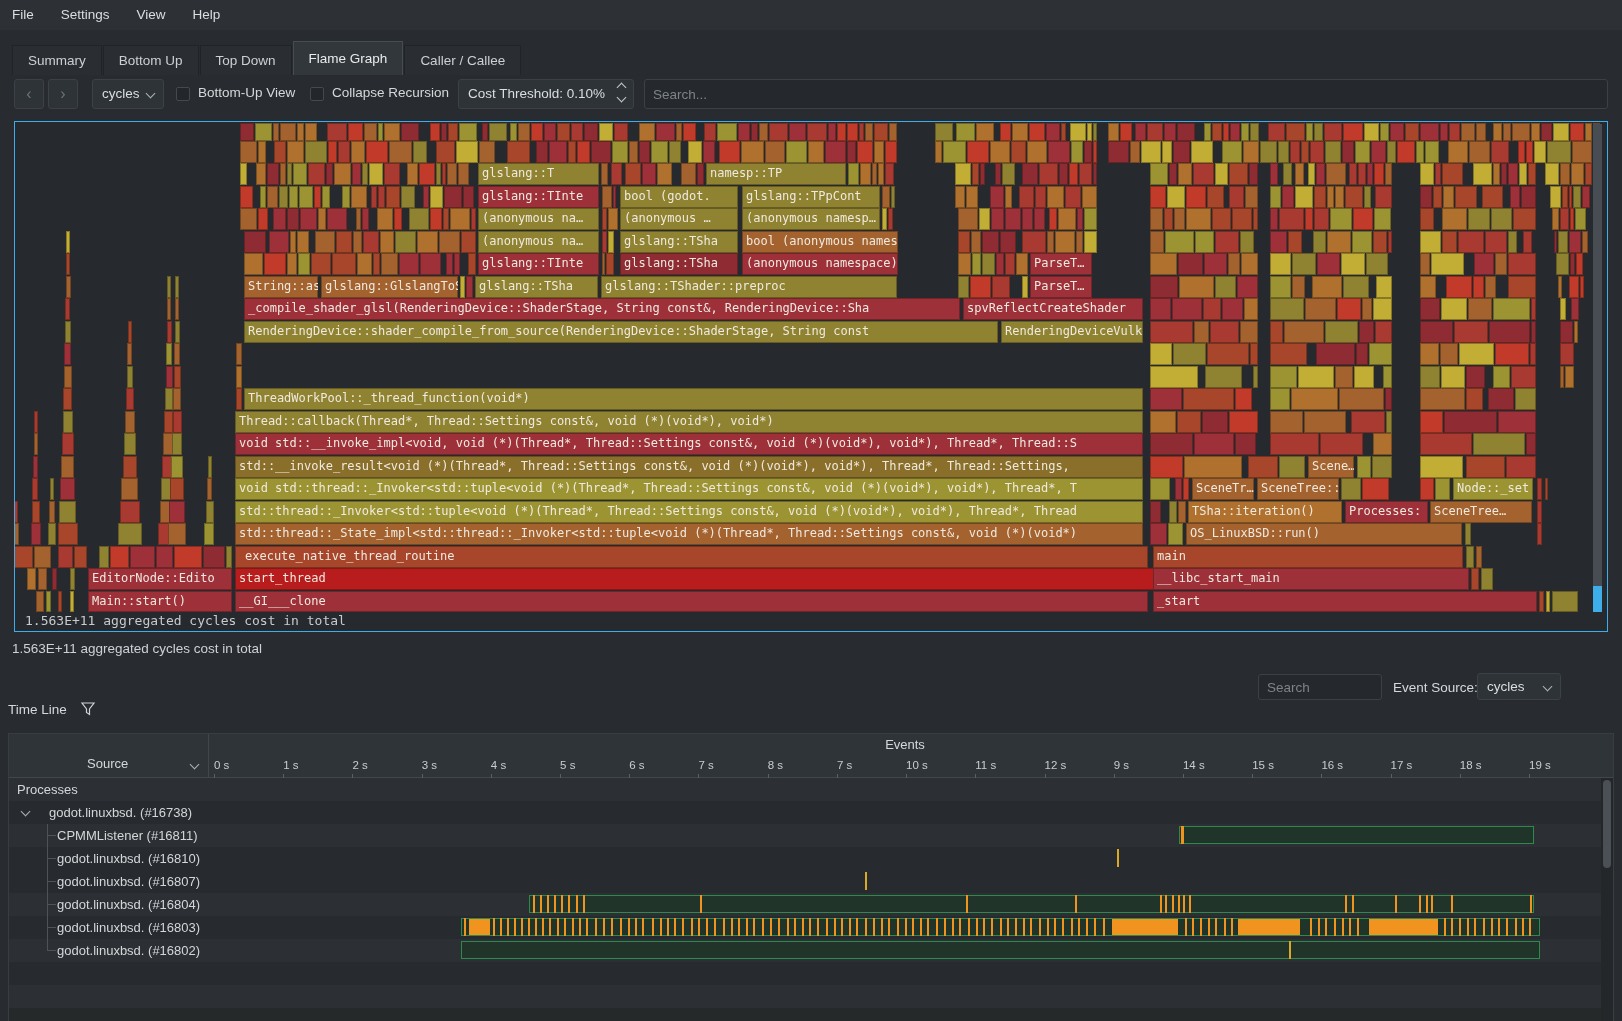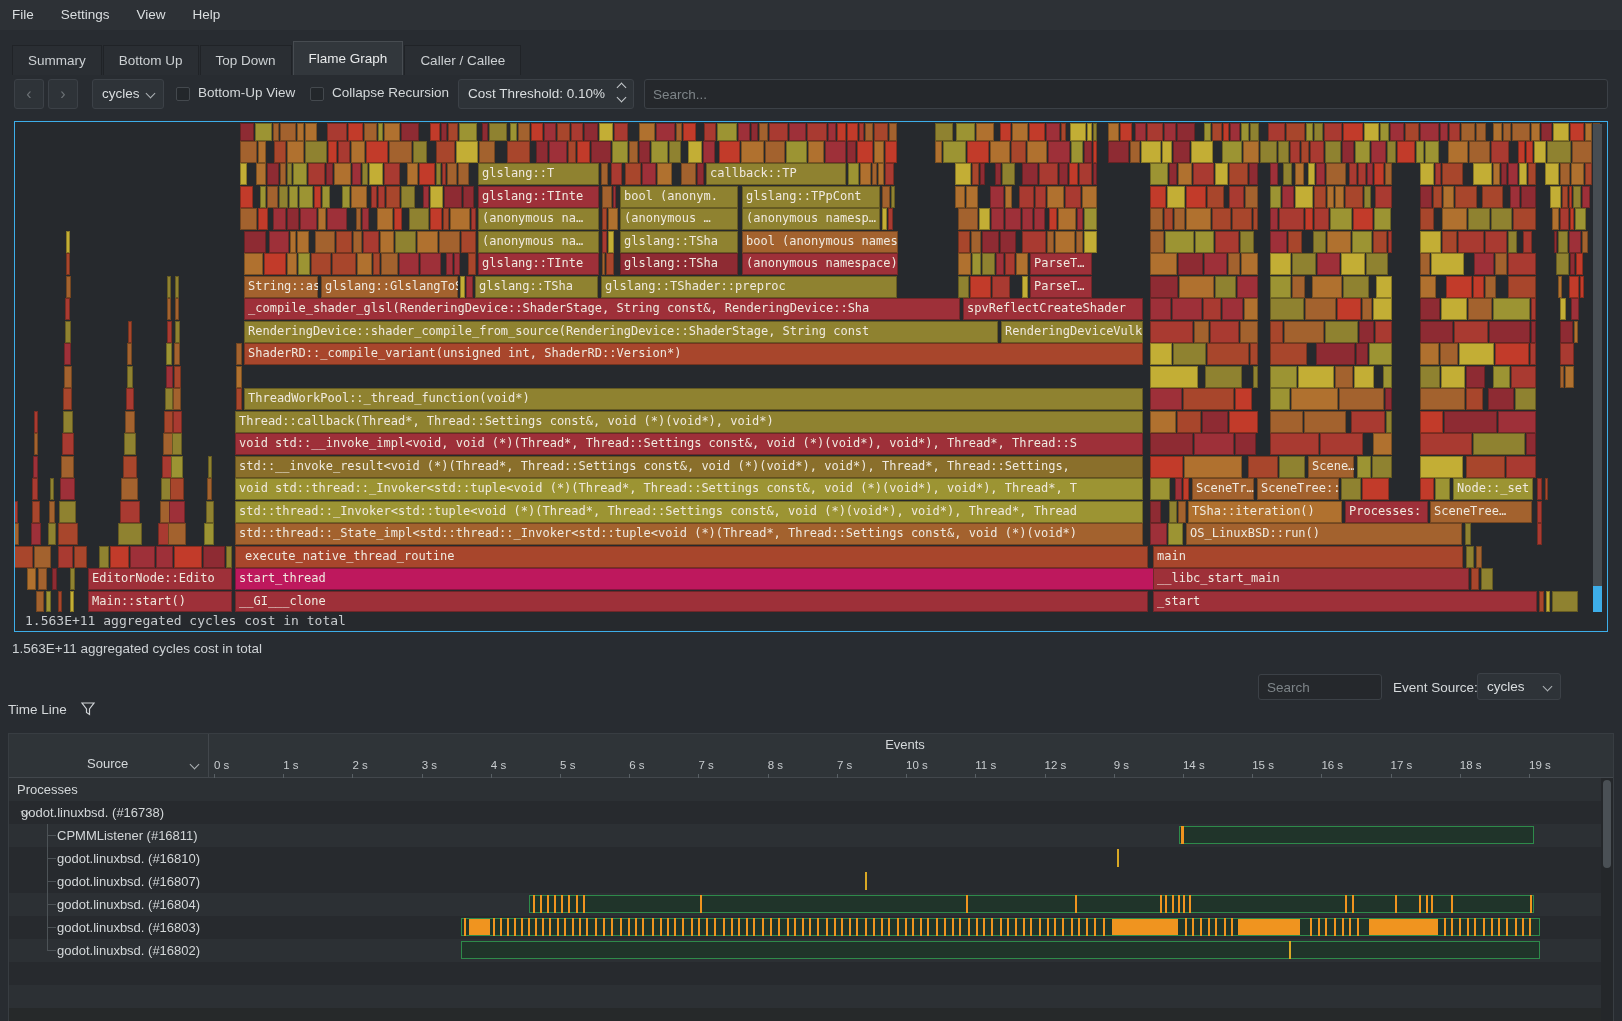--- a/index.html
+++ b/index.html
@@ -367,21 +367,21 @@
       <div class="fbar" style="left: 1486px; top: 41px; width: 6px; height: 22px; background: rgb(142, 43, 51);"></div>
       <div class="fbar" style="left: 1493px; top: 41px; width: 10px; height: 22px; background: rgb(158, 48, 57);"></div>
       <div class="fbar" style="left: 1504px; top: 41px; width: 8px; height: 22px; background: rgb(195, 174, 53);"></div>
       <div class="fbar" style="left: 1513px; top: 41px; width: 8px; height: 22px; background: rgb(168, 70, 44);"></div>
       <div class="fbar" style="left: 1530px; top: 41px; width: 14px; height: 22px; background: rgb(195, 174, 53);"></div>
       <div class="fbar" style="left: 1545px; top: 41px; width: 10px; height: 22px; background: rgb(163, 98, 46);"></div>
       <div class="fbar" style="left: 1556px; top: 41px; width: 13px; height: 22px; background: rgb(176, 113, 47);"></div>
       <div class="fbar" style="left: 1570px; top: 41px; width: 7px; height: 22px; background: rgb(168, 70, 44);"></div>
       <div class="fbar" style="left: 1578px; top: 41px; width: 4px; height: 22px; background: rgb(176, 113, 47);"></div>
       <div class="fbar labeled" style="left: 463px; top: 41px; width: 121px; height: 22px; background: rgb(143, 130, 48); line-height: 21px;">glslang::T</div>
-      <div class="fbar labeled" style="left: 691px; top: 41px; width: 140px; height: 22px; background: rgb(143, 130, 48); line-height: 21px;">callback::TP</div>
+      <div class="fbar labeled" style="left: 691px; top: 41px; width: 140px; height: 22px; background: rgb(143, 130, 48); line-height: 21px;">namesp::TP</div>
       <div class="fbar" style="left: 225px; top: 63.5px; width: 13px; height: 22px; background: rgb(194, 59, 42);"></div>
       <div class="fbar" style="left: 245px; top: 63.5px; width: 6px; height: 22px; background: rgb(156, 148, 51);"></div>
       <div class="fbar" style="left: 252px; top: 63.5px; width: 11px; height: 22px; background: rgb(163, 98, 46);"></div>
       <div class="fbar" style="left: 264px; top: 63.5px; width: 9px; height: 22px; background: rgb(143, 130, 48);"></div>
       <div class="fbar" style="left: 274px; top: 63.5px; width: 9px; height: 22px; background: rgb(156, 148, 51);"></div>
       <div class="fbar" style="left: 284px; top: 63.5px; width: 14px; height: 22px; background: rgb(156, 148, 51);"></div>
       <div class="fbar" style="left: 299px; top: 63.5px; width: 7px; height: 22px; background: rgb(194, 59, 42);"></div>
       <div class="fbar" style="left: 307px; top: 63.5px; width: 8px; height: 22px; background: rgb(156, 148, 51);"></div>
       <div class="fbar" style="left: 327px; top: 63.5px; width: 8px; height: 22px; background: rgb(156, 148, 51);"></div>
       <div class="fbar" style="left: 336px; top: 63.5px; width: 16px; height: 22px; background: rgb(176, 113, 47);"></div>
@@ -427,21 +427,21 @@
       <div class="fbar" style="left: 1440px; top: 63.5px; width: 22px; height: 22px; background: rgb(168, 70, 44);"></div>
       <div class="fbar" style="left: 1467px; top: 63.5px; width: 21px; height: 22px; background: rgb(168, 70, 44);"></div>
       <div class="fbar" style="left: 1495px; top: 63.5px; width: 10px; height: 22px; background: rgb(158, 48, 57);"></div>
       <div class="fbar" style="left: 1506px; top: 63.5px; width: 15px; height: 22px; background: rgb(142, 43, 51);"></div>
       <div class="fbar" style="left: 1535px; top: 63.5px; width: 11px; height: 22px; background: rgb(195, 174, 53);"></div>
       <div class="fbar" style="left: 1547px; top: 63.5px; width: 6px; height: 22px; background: rgb(168, 70, 44);"></div>
       <div class="fbar" style="left: 1554px; top: 63.5px; width: 3px; height: 22px; background: rgb(194, 59, 42);"></div>
       <div class="fbar" style="left: 1558px; top: 63.5px; width: 8px; height: 22px; background: rgb(143, 130, 48);"></div>
       <div class="fbar" style="left: 1567px; top: 63.5px; width: 8px; height: 22px; background: rgb(158, 48, 57);"></div>
       <div class="fbar labeled" style="left: 463px; top: 63.5px; width: 121px; height: 22px; background: rgb(158, 48, 57); line-height: 21px;">glslang::TInte</div>
-      <div class="fbar labeled" style="left: 605px; top: 63.5px; width: 118px; height: 22px; background: rgb(143, 130, 48); line-height: 21px;">bool (anonym.</div>
+      <div class="fbar labeled" style="left: 605px; top: 63.5px; width: 118px; height: 22px; background: rgb(143, 130, 48); line-height: 21px;">bool (godot.</div>
       <div class="fbar labeled" style="left: 727px; top: 63.5px; width: 138px; height: 22px; background: rgb(143, 130, 48); line-height: 21px;">glslang::TPpCont</div>
       <div class="fbar" style="left: 225px; top: 86px; width: 17px; height: 22px; background: rgb(163, 98, 46);"></div>
       <div class="fbar" style="left: 243px; top: 86px; width: 10px; height: 22px; background: rgb(194, 59, 42);"></div>
       <div class="fbar" style="left: 258px; top: 86px; width: 13px; height: 22px; background: rgb(158, 48, 57);"></div>
       <div class="fbar" style="left: 272px; top: 86px; width: 12px; height: 22px; background: rgb(142, 43, 51);"></div>
       <div class="fbar" style="left: 285px; top: 86px; width: 17px; height: 22px; background: rgb(158, 48, 57);"></div>
       <div class="fbar" style="left: 303px; top: 86px; width: 8px; height: 22px; background: rgb(176, 113, 47);"></div>
       <div class="fbar" style="left: 312px; top: 86px; width: 20px; height: 22px; background: rgb(158, 48, 57);"></div>
       <div class="fbar" style="left: 341px; top: 86px; width: 5px; height: 22px; background: rgb(163, 98, 46);"></div>
       <div class="fbar" style="left: 347px; top: 86px; width: 7px; height: 22px; background: rgb(158, 48, 57);"></div>
@@ -673,21 +673,20 @@
       <div class="fbar" style="left: 1425px; top: 221px; width: 18px; height: 22px; background: rgb(163, 98, 46);"></div>
       <div class="fbar" style="left: 1444px; top: 221px; width: 35px; height: 22px; background: rgb(195, 174, 53);"></div>
       <div class="fbar" style="left: 1480px; top: 221px; width: 34px; height: 22px; background: rgb(194, 59, 42);"></div>
       <div class="fbar" style="left: 1515px; top: 221px; width: 6px; height: 22px; background: rgb(169, 58, 49);"></div>
       <div class="fbar" style="left: 1545px; top: 221px; width: 14px; height: 22px; background: rgb(169, 58, 49);"></div>
       <div class="fbar" style="left: 49px; top: 221px; width: 7px; height: 22px; background: rgb(158, 48, 57);"></div>
       <div class="fbar" style="left: 112px; top: 221px; width: 5px; height: 22px; background: rgb(163, 98, 46);"></div>
       <div class="fbar" style="left: 151px; top: 221px; width: 6px; height: 22px; background: rgb(156, 148, 51);"></div>
       <div class="fbar" style="left: 159px; top: 221px; width: 6px; height: 22px; background: rgb(163, 98, 46);"></div>
       <div class="fbar" style="left: 221px; top: 221px; width: 6px; height: 22px; background: rgb(163, 98, 46);"></div>
-      <div class="fbar labeled" style="left: 229px; top: 221px; width: 899px; height: 22px; background: rgb(168, 70, 44); line-height: 21px;">ShaderRD::_compile_variant(unsigned int, ShaderRD::Version*)</div>
       <div class="fbar" style="left: 1135px; top: 243.5px; width: 48px; height: 22px; background: rgb(195, 174, 53);"></div>
       <div class="fbar" style="left: 1190px; top: 243.5px; width: 37px; height: 22px; background: rgb(143, 130, 48);"></div>
       <div class="fbar" style="left: 1238px; top: 243.5px; width: 5px; height: 22px; background: rgb(143, 130, 48);"></div>
       <div class="fbar" style="left: 1255px; top: 243.5px; width: 27px; height: 22px; background: rgb(156, 148, 51);"></div>
       <div class="fbar" style="left: 1283px; top: 243.5px; width: 36px; height: 22px; background: rgb(195, 174, 53);"></div>
       <div class="fbar" style="left: 1320px; top: 243.5px; width: 18px; height: 22px; background: rgb(163, 98, 46);"></div>
       <div class="fbar" style="left: 1339px; top: 243.5px; width: 20px; height: 22px; background: rgb(195, 174, 53);"></div>
       <div class="fbar" style="left: 1368px; top: 243.5px; width: 9px; height: 22px; background: rgb(156, 148, 51);"></div>
       <div class="fbar" style="left: 1405px; top: 243.5px; width: 20px; height: 22px; background: rgb(143, 130, 48);"></div>
       <div class="fbar" style="left: 1426px; top: 243.5px; width: 24px; height: 22px; background: rgb(195, 174, 53);"></div>
@@ -830,21 +829,21 @@
       <div class="fbar" style="left: 211px; top: 423.5px; width: 6px; height: 22px; background: rgb(143, 130, 48);"></div>
       <div class="fbar labeled" style="left: 220px; top: 423.5px; width: 913px; height: 22px; background: rgb(168, 70, 44); line-height: 21px; padding-left: 10px;">execute_native_thread_routine</div>
       <div class="fbar labeled" style="left: 1138px; top: 423.5px; width: 310px; height: 22px; background: rgb(168, 70, 44); line-height: 21px;">main</div>
       <div class="fbar" style="left: 1451px; top: 423.5px; width: 8px; height: 22px; background: rgb(143, 130, 48);"></div>
       <div class="fbar" style="left: 1461px; top: 423.5px; width: 6px; height: 22px; background: rgb(163, 98, 46);"></div>
       <div class="fbar" style="left: 12px; top: 446px; width: 9px; height: 22px; background: rgb(176, 113, 47);"></div>
       <div class="fbar" style="left: 23px; top: 446px; width: 9px; height: 22px; background: rgb(163, 98, 46);"></div>
       <div class="fbar" style="left: 37px; top: 446px; width: 5px; height: 22px; background: rgb(142, 43, 51);"></div>
       <div class="fbar" style="left: 55px; top: 446px; width: 5px; height: 22px; background: rgb(143, 130, 48);"></div>
       <div class="fbar labeled" style="left: 73px; top: 446px; width: 144px; height: 22px; background: rgb(158, 48, 57); line-height: 21px;">EditorNode::Edito</div>
-      <div class="fbar labeled" style="left: 220px; top: 446px; width: 932px; height: 22px; background: #be185d; line-height: 21px;">start_thread</div>
+      <div class="fbar labeled" style="left: 220px; top: 446px; width: 932px; height: 22px; background: #b91c1c; line-height: 21px;">start_thread</div>
       <div class="fbar labeled" style="left: 1138px; top: 446px; width: 316px; height: 22px; background: rgb(158, 48, 57); line-height: 21px;">__libc_start_main</div>
       <div class="fbar" style="left: 1456px; top: 446px; width: 8px; height: 22px; background: rgb(168, 70, 44);"></div>
       <div class="fbar" style="left: 1466px; top: 446px; width: 12px; height: 22px; background: rgb(143, 130, 48);"></div>
       <div class="fbar" style="left: 21px; top: 468.5px; width: 8px; height: 21.5px; background: rgb(163, 98, 46);"></div>
       <div class="fbar" style="left: 31px; top: 468.5px; width: 5px; height: 21.5px; background: rgb(156, 148, 51);"></div>
       <div class="fbar" style="left: 43px; top: 468.5px; width: 4px; height: 21.5px; background: rgb(168, 70, 44);"></div>
       <div class="fbar" style="left: 55px; top: 468.5px; width: 4px; height: 21.5px; background: rgb(195, 174, 53);"></div>
       <div class="fbar labeled" style="left: 73px; top: 468.5px; width: 144px; height: 21.5px; background: rgb(158, 48, 57); line-height: 20.5px;">Main::start()</div>
       <div class="fbar labeled" style="left: 220px; top: 468.5px; width: 913px; height: 21.5px; background: rgb(158, 48, 57); line-height: 20.5px;">__GI___clone</div>
       <div class="fbar labeled" style="left: 1138px; top: 468.5px; width: 384px; height: 21.5px; background: rgb(158, 48, 57); line-height: 20.5px;">_start</div>
@@ -920,21 +919,21 @@
         <div class="axis-tk" style="left: 94.828%;"></div>
       </div>
   </div>
   <div class="tbody">
       <div class="tl-row alt0">
         <span class="rlabel" style="left: 8px;">Processes</span>
         <div class="events"></div>
       </div>
       <div class="tl-row alt1">
         <span class="chev row-chev"></span>
-        <span class="rlabel" style="left: 12px;">godot.linuxbsd. (#16738)</span>
+        <span class="rlabel" style="left: 40px;">godot.linuxbsd. (#16738)</span>
         <div class="events"></div>
       </div>
       <div class="tl-row alt0">
         <div class="tree-v"></div>
         <div class="tree-h"></div>
         <span class="rlabel" style="left: 48px;">CPMMListener (#16811)</span>
         <div class="events">
           <div class="evbar" style="left: 69.7%; width: 25.5%;"></div>
           <div class="evtick" style="left: calc(69.7% + 2px); width: 3px;"></div>
         </div>

